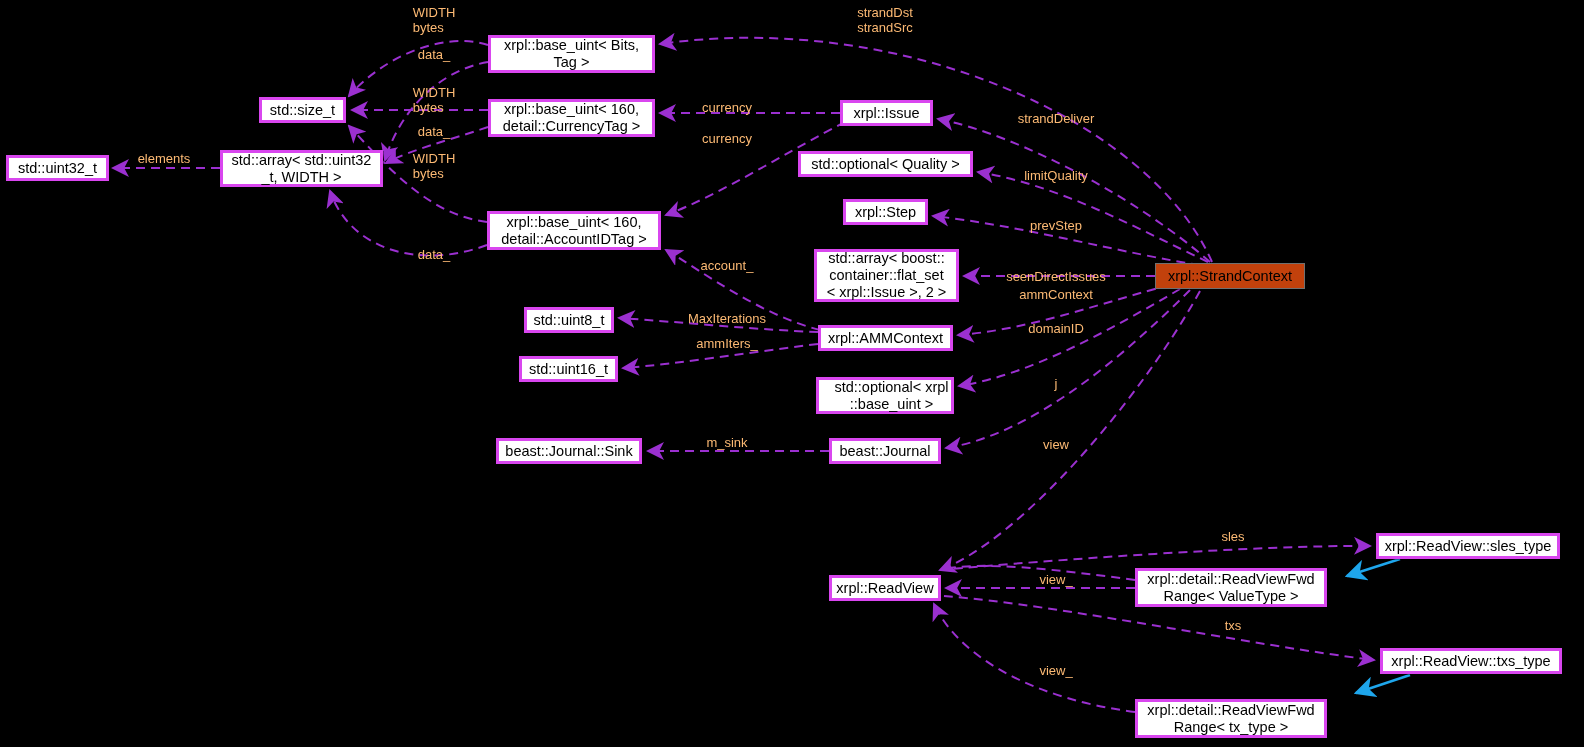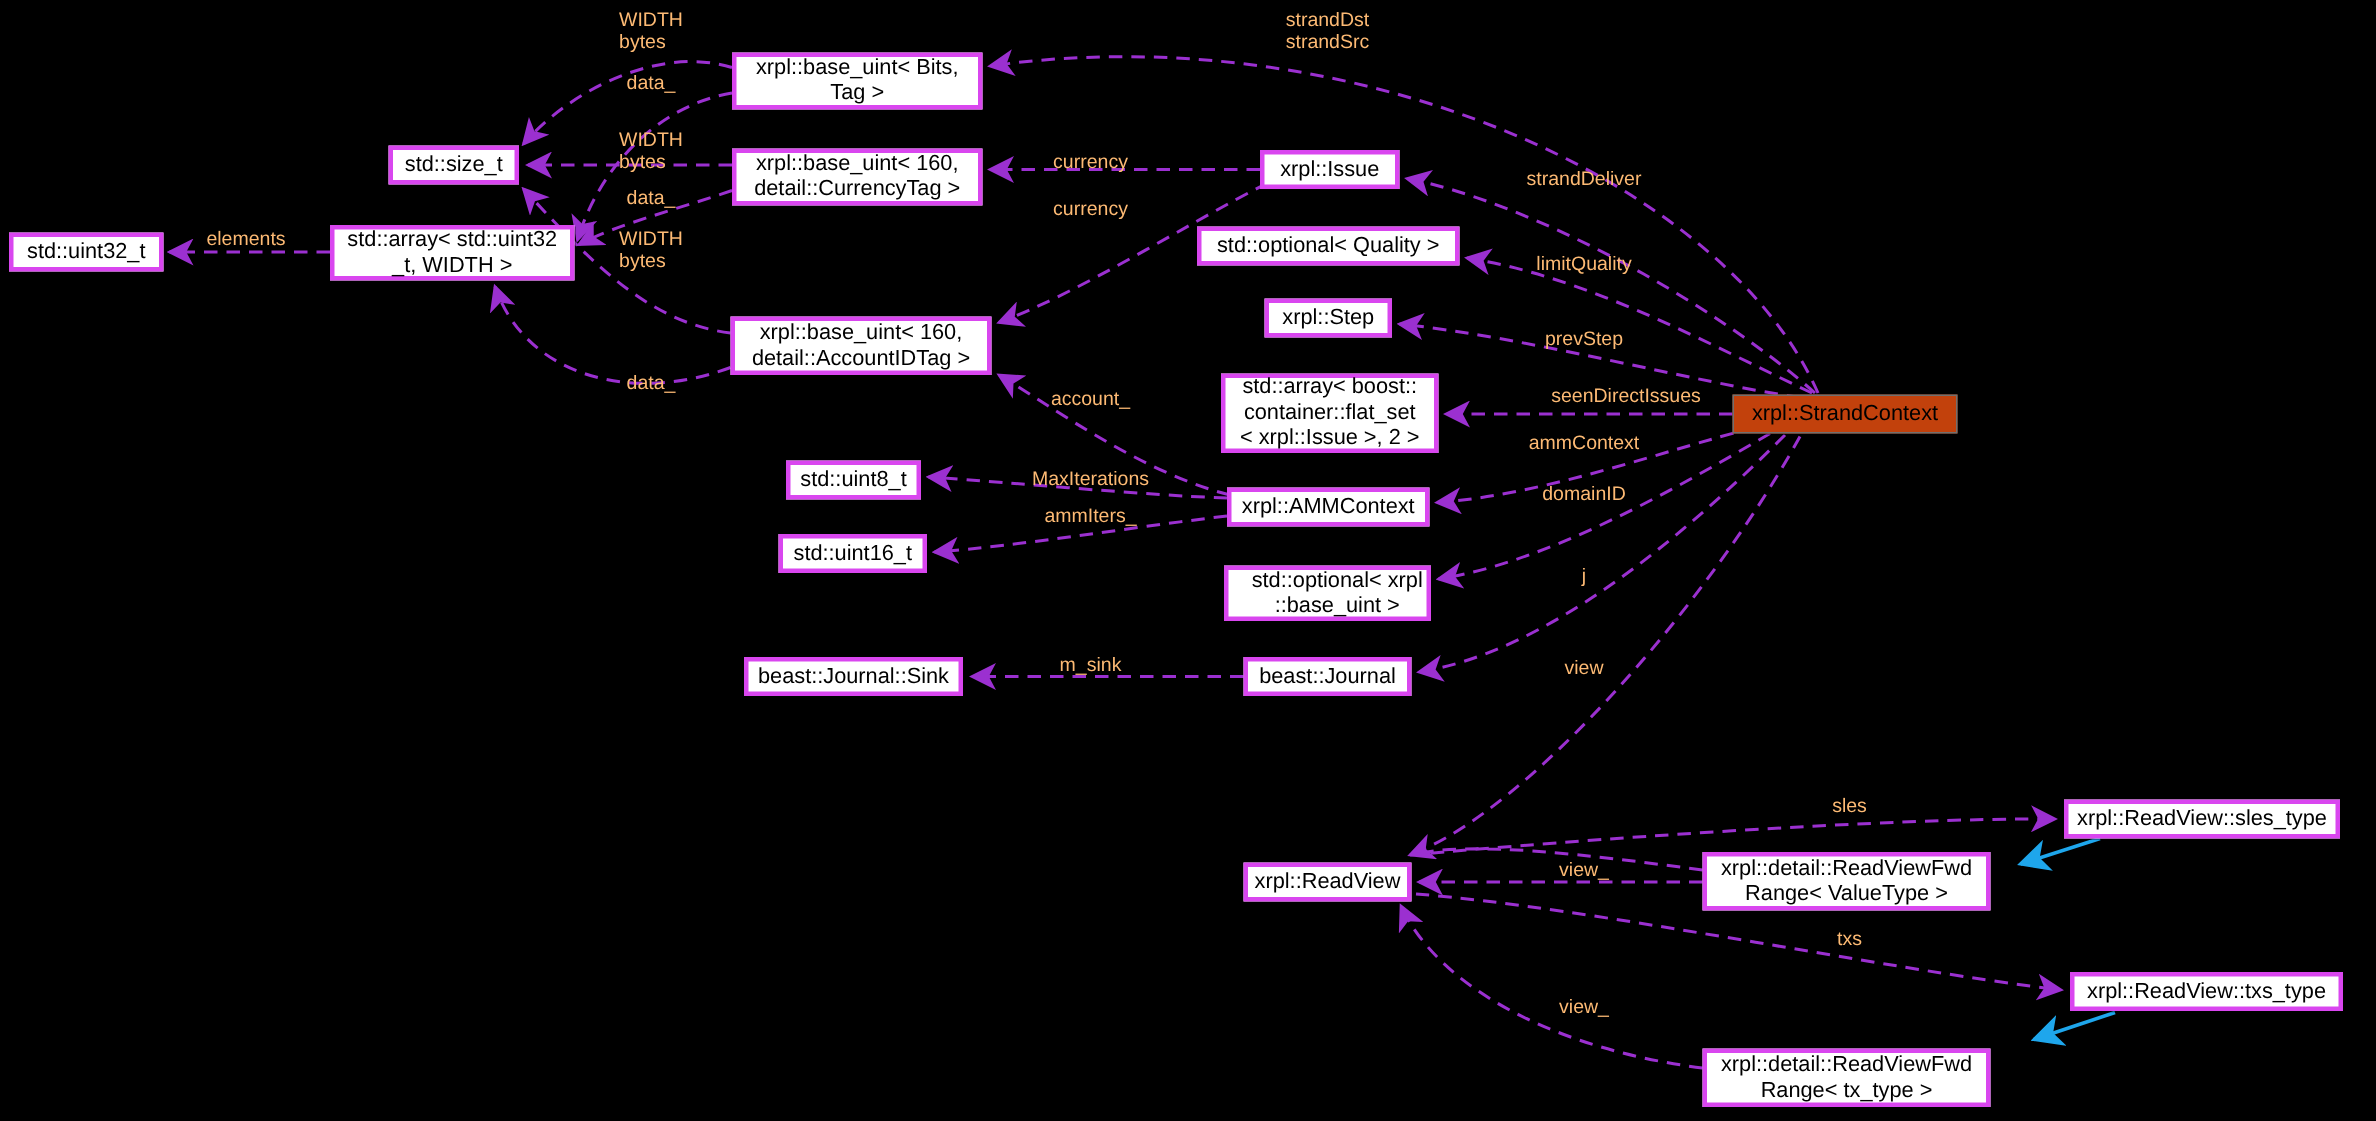--- a/index.html
+++ b/index.html
@@ -144,21 +144,21 @@
       <div class="edge-label" style="left: 434px; top: 247px;">data_</div>
       <div class="edge-label" style="left: 164px; top: 151px;">elements</div>
       <div class="edge-label" style="left: 885px; top: 5px;">strandDst
 strandSrc</div>
       <div class="edge-label" style="left: 727px; top: 100px;">currency</div>
       <div class="edge-label" style="left: 727px; top: 131px;">currency</div>
       <div class="edge-label" style="left: 1056px; top: 111px;">strandDeliver</div>
       <div class="edge-label" style="left: 1056px; top: 168px;">limitQuality</div>
       <div class="edge-label" style="left: 1056px; top: 218px;">prevStep</div>
       <div class="edge-label" style="left: 727px; top: 258px;">account_</div>
-      <div class="edge-label" style="left: 1056px; top: 256px; margin-left: 28px;">seenDirectIssues</div>
+      <div class="edge-label" style="left: 1056px; top: 269px;">seenDirectIssues</div>
       <div class="edge-label" style="left: 1056px; top: 287px;">ammContext</div>
       <div class="edge-label" style="left: 727px; top: 311px;">MaxIterations</div>
       <div class="edge-label" style="left: 1056px; top: 321px;">domainID</div>
       <div class="edge-label" style="left: 727px; top: 336px;">ammIters_</div>
       <div class="edge-label" style="left: 1056px; top: 376px;">j</div>
       <div class="edge-label" style="left: 727px; top: 435px;">m_sink</div>
       <div class="edge-label" style="left: 1056px; top: 437px;">view</div>
       <div class="edge-label" style="left: 1233px; top: 529px;">sles</div>
       <div class="edge-label" style="left: 1056px; top: 572px;">view_</div>
       <div class="edge-label" style="left: 1233px; top: 618px;">txs</div>

